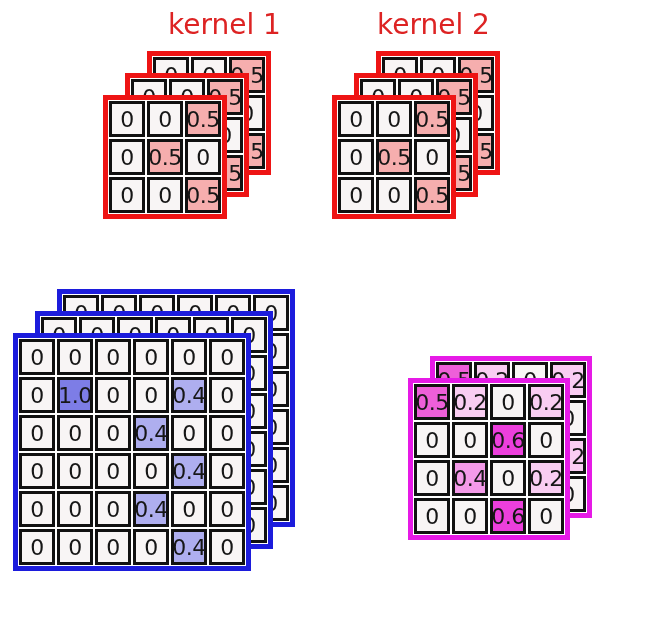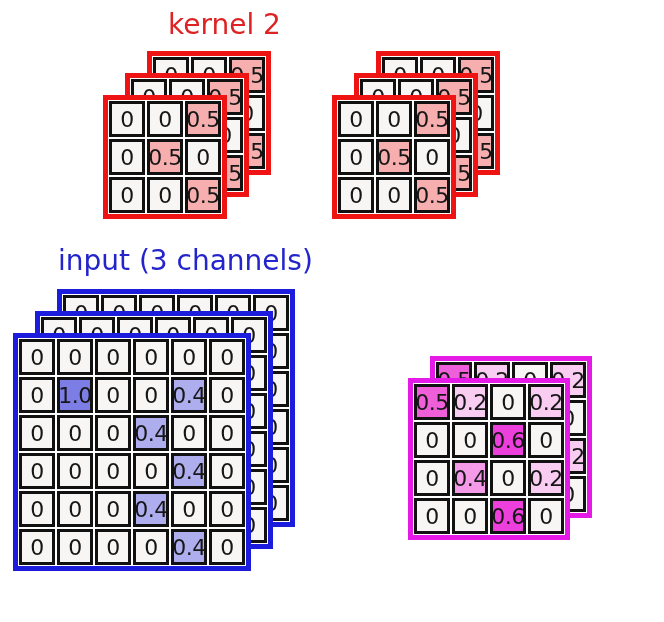--- a/index.html
+++ b/index.html
@@ -47,22 +47,22 @@
     font-size: 22px;
     letter-spacing: -0.5px;
     color: #161616;
     box-sizing: border-box;
   }
 </style>
 </head>
 <body>
 
 <div class="canvas">
-  <div class="title t-k1" style="color: rgb(221, 35, 35);">kernel 2</div>
-  <div class="title t-in" style="color: rgb(36, 36, 204);">input (3 channels)</div>
+  <div class="title t-k1" style="color: rgb(221, 35, 35);">kernel 1</div>
+  <div class="title t-k2" style="color: rgb(221, 35, 35);">kernel 2</div>
 
   <div class="stack s-k1">
       <div class="matrix" style="left: 44px; top: 0px; z-index: 1; border-color: rgb(238, 20, 20); grid-template-columns: repeat(3, 36px);">
         <div class="cell" style="background: rgb(248, 245, 245);">0</div>
         <div class="cell" style="background: rgb(248, 245, 245);">0</div>
         <div class="cell" style="background: rgb(246, 174, 174);">0.5</div>
         <div class="cell" style="background: rgb(248, 245, 245);">0</div>
         <div class="cell" style="background: rgb(246, 174, 174);">0.5</div>
         <div class="cell" style="background: rgb(248, 245, 245);">0</div>
         <div class="cell" style="background: rgb(248, 245, 245);">0</div>

